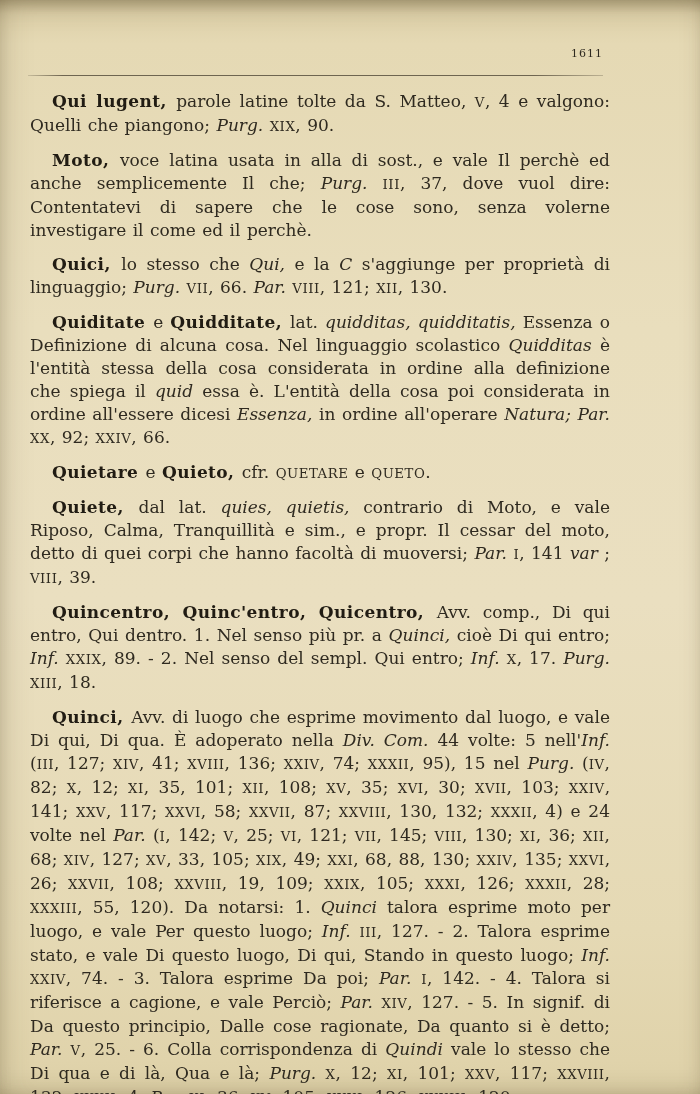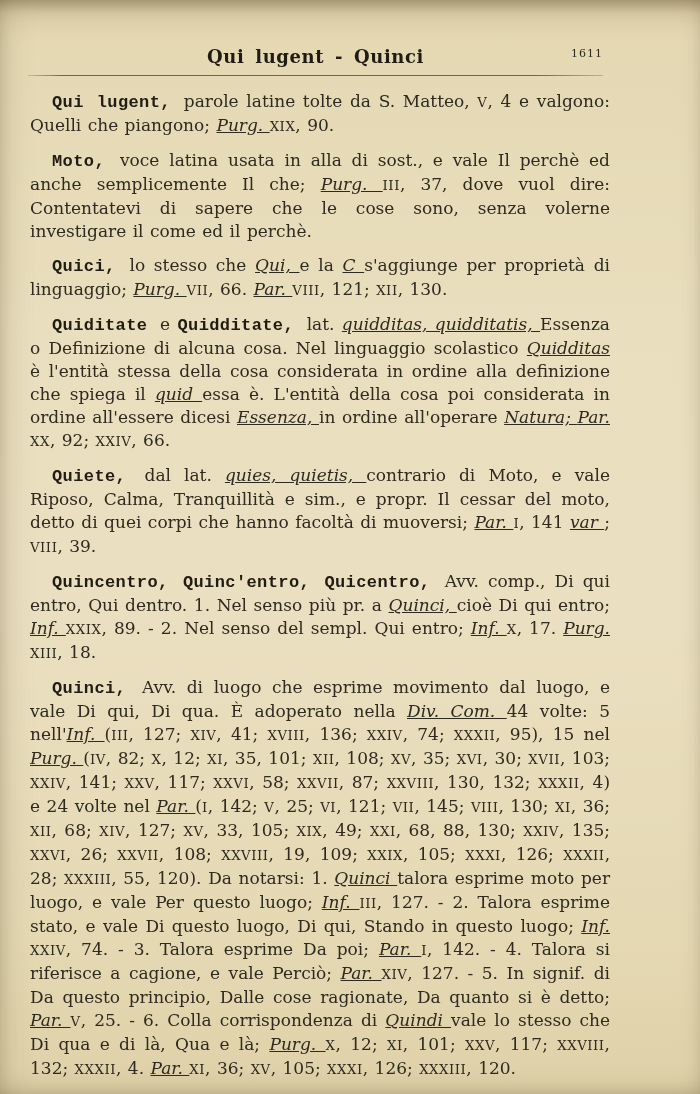--- a/index.html
+++ b/index.html
@@ -60,40 +60,39 @@
     font-size:17px;line-height:23px;
     text-align:justify;
     text-indent:22px;
     word-spacing:1px;
   }
   p.entry:last-child{margin-bottom:0;}
   .hw{
     font-weight:700;
     letter-spacing:.4px;
     color:var(--headword);
-    font-family:Liberation Mono, monospace;
   }
-  .it{font-style:italic;text-decoration:underline;}
+  .it{font-style:italic;}
   .sc{
     text-transform:uppercase;
     font-size:.78em;
     letter-spacing:.04em;
   }
 </style>
 </head>
 <body>
 
 <div class="page">
   <header class="running-head">
-    <span class="head-title">Qui lugent - Quinci</span>
     <span class="head-page">1611</span>
   </header>
   <div class="head-rule"></div>
   <main class="entries">
       <p class="entry"><span class="hw">Qui lugent, </span><span>parole latine tolte da S. Matteo, </span><span class="sc">v</span><span>, 4 e valgono: Quelli che piangono; </span><span class="it">Purg. </span><span class="sc">xix</span><span>, 90.</span></p>
       <p class="entry"><span class="hw">Moto, </span><span>voce latina usata in alla di sost., e vale Il perchè ed anche semplicemente Il che; </span><span class="it">Purg. </span><span class="sc">iii</span><span>, 37, dove vuol dire: Contentatevi di sapere che le cose sono, senza volerne investigare il come ed il perchè.</span></p>
       <p class="entry"><span class="hw">Quici, </span><span>lo stesso che </span><span class="it">Qui, </span><span>e la </span><span class="it">C </span><span>s'aggiunge per proprietà di linguaggio; </span><span class="it">Purg. </span><span class="sc">vii</span><span>, 66. </span><span class="it">Par. </span><span class="sc">viii</span><span>, 121; </span><span class="sc">xii</span><span>, 130.</span></p>
       <p class="entry"><span class="hw">Quiditate </span><span>e </span><span class="hw">Quidditate, </span><span>lat. </span><span class="it">quidditas, quidditatis, </span><span>Essenza o Definizione di alcuna cosa. Nel linguaggio scolastico </span><span class="it">Quidditas </span><span>è l'entità stessa della cosa considerata in ordine alla definizione che spiega il </span><span class="it">quid </span><span>essa è. L'entità della cosa poi considerata in ordine all'essere dicesi </span><span class="it">Essenza, </span><span>in ordine all'operare </span><span class="it">Natura; </span><span class="it">Par. </span><span class="sc">xx</span><span>, 92; </span><span class="sc">xxiv</span><span>, 66.</span></p>
+      <p class="entry"><span class="hw">Quietare </span><span>e </span><span class="hw">Quieto, </span><span>cfr. </span><span class="sc">quetare</span><span> e </span><span class="sc">queto</span><span>.</span></p>
       <p class="entry"><span class="hw">Quiete, </span><span>dal lat. </span><span class="it">quies, quietis, </span><span>contrario di Moto, e vale Riposo, Calma, Tranquillità e sim., e propr. Il cessar del moto, detto di quei corpi che hanno facoltà di muoversi; </span><span class="it">Par. </span><span class="sc">i</span><span>, 141 </span><span class="it">var </span><span>; </span><span class="sc">viii</span><span>, 39.</span></p>
       <p class="entry"><span class="hw">Quincentro, Quinc'entro, Quicentro, </span><span>Avv. comp., Di qui entro, Qui dentro. 1. Nel senso più pr. a </span><span class="it">Quinci, </span><span>cioè Di qui entro; </span><span class="it">Inf. </span><span class="sc">xxix</span><span>, 89. - 2. Nel senso del sempl. Qui entro; </span><span class="it">Inf. </span><span class="sc">x</span><span>, 17. </span><span class="it">Purg. </span><span class="sc">xiii</span><span>, 18.</span></p>
       <p class="entry"><span class="hw">Quinci, </span><span>Avv. di luogo che esprime movimento dal luogo, e vale Di qui, Di qua. È adoperato nella </span><span class="it">Div. Com. </span><span>44 volte: 5 nell'</span><span class="it">Inf. </span><span>(</span><span class="sc">iii</span><span>, 127; </span><span class="sc">xiv</span><span>, 41; </span><span class="sc">xviii</span><span>, 136; </span><span class="sc">xxiv</span><span>, 74; </span><span class="sc">xxxii</span><span>, 95), 15 nel </span><span class="it">Purg. </span><span>(</span><span class="sc">iv</span><span>, 82; </span><span class="sc">x</span><span>, 12; </span><span class="sc">xi</span><span>, 35, 101; </span><span class="sc">xii</span><span>, 108; </span><span class="sc">xv</span><span>, 35; </span><span class="sc">xvi</span><span>, 30; </span><span class="sc">xvii</span><span>, 103; </span><span class="sc">xxiv</span><span>, 141; </span><span class="sc">xxv</span><span>, 117; </span><span class="sc">xxvi</span><span>, 58; </span><span class="sc">xxvii</span><span>, 87; </span><span class="sc">xxviii</span><span>, 130, 132; </span><span class="sc">xxxii</span><span>, 4) e 24 volte nel </span><span class="it">Par. </span><span>(</span><span class="sc">i</span><span>, 142; </span><span class="sc">v</span><span>, 25; </span><span class="sc">vi</span><span>, 121; </span><span class="sc">vii</span><span>, 145; </span><span class="sc">viii</span><span>, 130; </span><span class="sc">xi</span><span>, 36; </span><span class="sc">xii</span><span>, 68; </span><span class="sc">xiv</span><span>, 127; </span><span class="sc">xv</span><span>, 33, 105; </span><span class="sc">xix</span><span>, 49; </span><span class="sc">xxi</span><span>, 68, 88, 130; </span><span class="sc">xxiv</span><span>, 135; </span><span class="sc">xxvi</span><span>, 26; </span><span class="sc">xxvii</span><span>, 108; </span><span class="sc">xxviii</span><span>, 19, 109; </span><span class="sc">xxix</span><span>, 105; </span><span class="sc">xxxi</span><span>, 126; </span><span class="sc">xxxii</span><span>, 28; </span><span class="sc">xxxiii</span><span>, 55, 120). Da notarsi: 1. </span><span class="it">Quinci </span><span>talora esprime moto per luogo, e vale Per questo luogo; </span><span class="it">Inf. </span><span class="sc">iii</span><span>, 127. - 2. Talora esprime stato, e vale Di questo luogo, Di qui, Stando in questo luogo; </span><span class="it">Inf. </span><span class="sc">xxiv</span><span>, 74. - 3. Talora esprime Da poi; </span><span class="it">Par. </span><span class="sc">i</span><span>, 142. - 4. Talora si riferisce a cagione, e vale Perciò; </span><span class="it">Par. </span><span class="sc">xiv</span><span>, 127. - 5. In signif. di Da questo principio, Dalle cose ragionate, Da quanto si è detto; </span><span class="it">Par. </span><span class="sc">v</span><span>, 25. - 6. Colla corrispondenza di </span><span class="it">Quindi </span><span>vale lo stesso che Di qua e di là, Qua e là; </span><span class="it">Purg. </span><span class="sc">x</span><span>, 12; </span><span class="sc">xi</span><span>, 101; </span><span class="sc">xxv</span><span>, 117; </span><span class="sc">xxviii</span><span>, 132; </span><span class="sc">xxxii</span><span>, 4. </span><span class="it">Par. </span><span class="sc">xi</span><span>, 36; </span><span class="sc">xv</span><span>, 105; </span><span class="sc">xxxi</span><span>, 126; </span><span class="sc">xxxiii</span><span>, 120.</span></p>
     </main>
 </div>
 
 </body></html>

